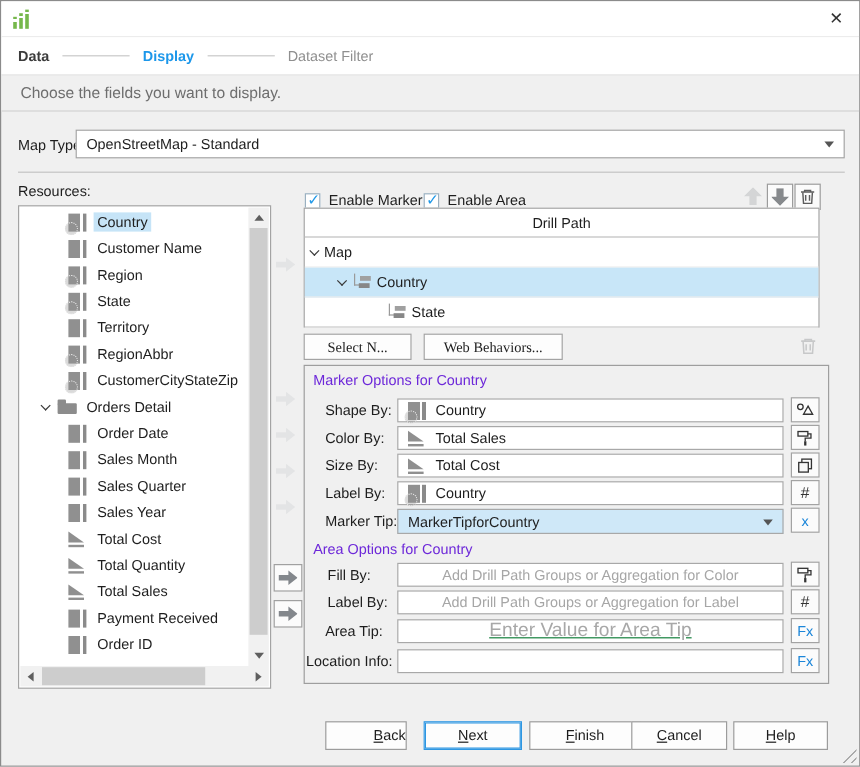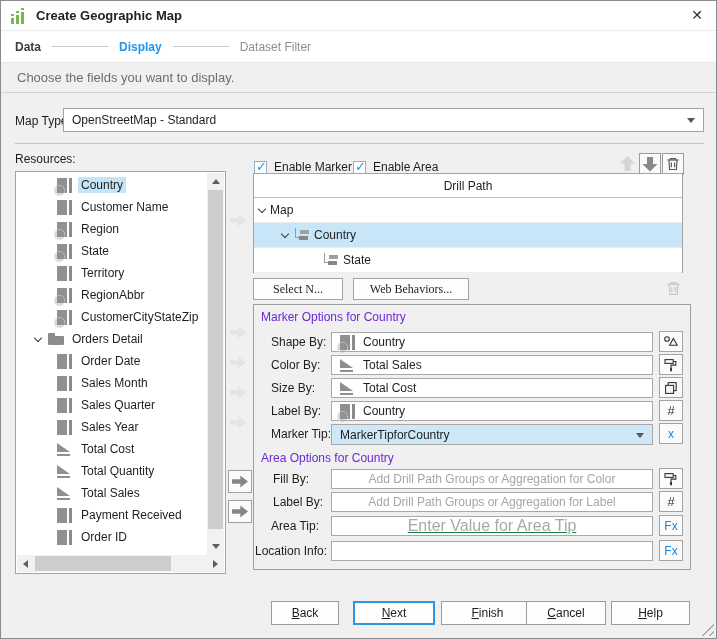--- a/index.html
+++ b/index.html
@@ -151,21 +151,20 @@
 </svg>
 
 <div class="dialog">
 
   <div class="titlebar">
     <span class="appicon">
         <i></i>
         <i></i>
         <i></i>
       </span>
-    <span class="wtitle">Create Geographic Map</span>
     <span class="closex">✕</span>
   </div>
 
   <div class="steps">
     <span class="step done">Data</span>
     <span class="stepline"></span>
     <span class="step active">Display</span>
     <span class="stepline"></span>
     <span class="step next">Dataset Filter</span>
   </div>
@@ -411,20 +410,20 @@
     </span>
 
   <span class="lbl" style="left:254px;top:543px;">Location Info:</span>
   <div class="field" style="top:540px;padding:0;">
     <input type="text" style="">
   </div>
   <span class="sidebtn blue" style="top:539px;">
       <span>Fx</span>
     </span>
 
-  <button class="fbtn" style="left:270px;top:600px;width:68px;"><u>B</u>ack</button>
+  <button class="fbtn" style="left:270px;top:600px;width:68px;text-align:right;"><u>B</u>ack</button>
   <button class="fbtn primary" style="left:352px;top:600px;width:82px;"><u>N</u>ext</button>
   <button class="fbtn" style="left:440px;top:600px;width:93px;"><u>F</u>inish</button>
   <button class="fbtn" style="left:525px;top:600px;width:80px;"><u>C</u>ancel</button>
   <button class="fbtn" style="left:610px;top:600px;width:79px;"><u>H</u>elp</button>
 
   <span class="grip"></span>
 </div>
 
 </body></html>

